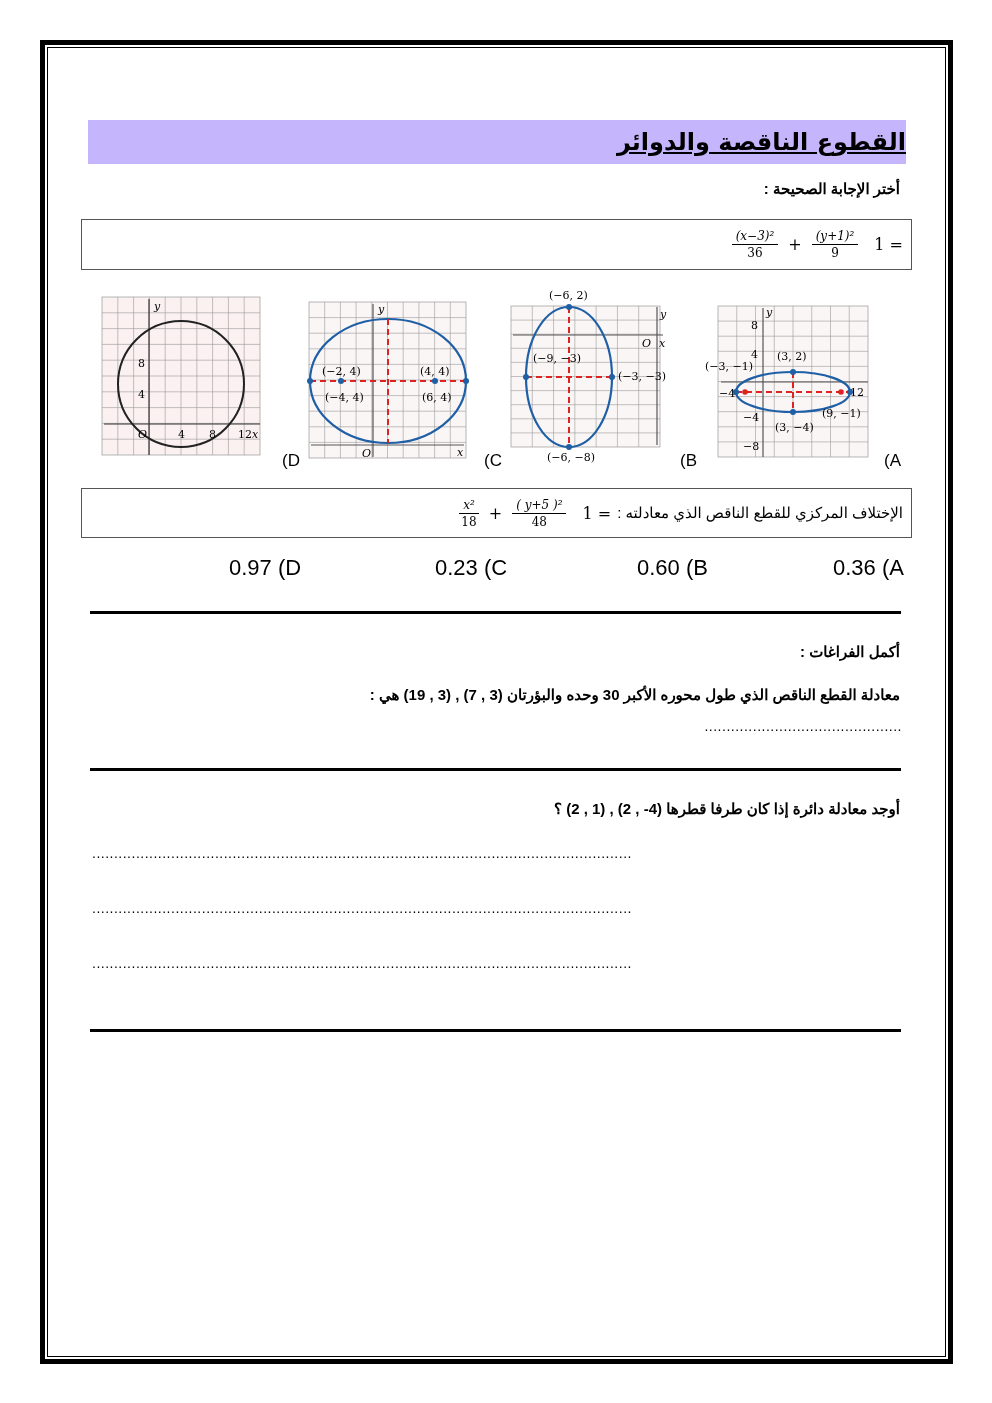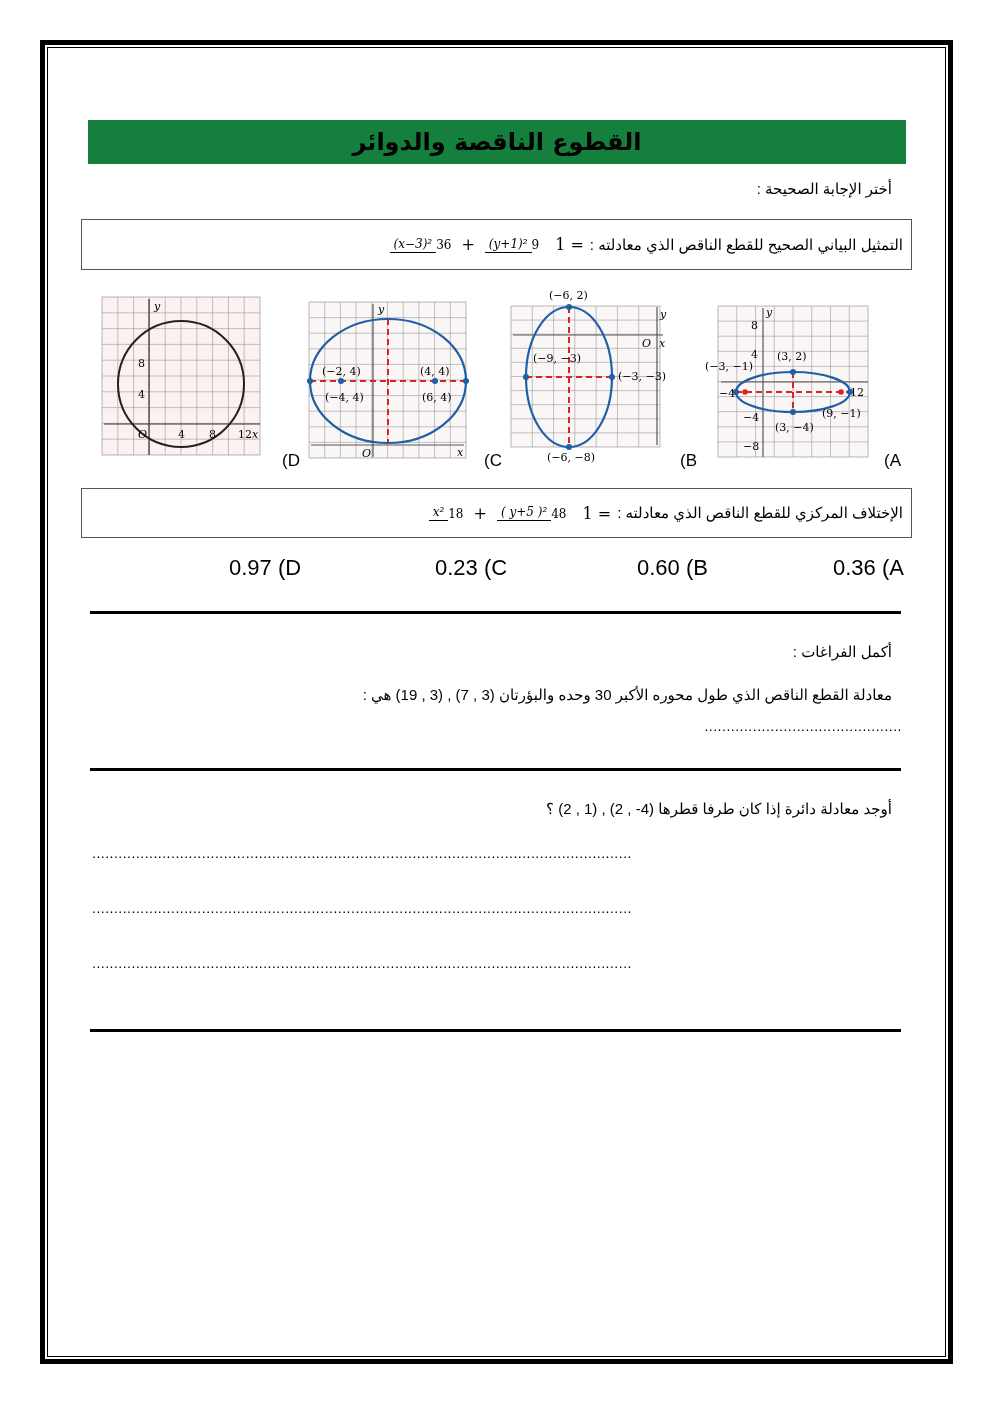--- a/index.html
+++ b/index.html
@@ -3,29 +3,29 @@
 <meta charset="utf-8">
 <style>
   html, body { margin: 0; padding: 0; background: #ffffff; }
   body { width: 992px; height: 1403px; position: relative; overflow: hidden;
          font-family: "DejaVu Sans", "Liberation Sans", sans-serif; color: #000; }
   .frame-outer { position: absolute; left: 40px; top: 40px; width: 913px; height: 1324px;
                  border: 5px solid #000; box-sizing: border-box; }
   .frame-inner { position: absolute; left: 47px; top: 47px; width: 899px; height: 1310px;
                  border: 1px solid #000; box-sizing: border-box; }
   .title-bar { position: absolute; left: 88px; top: 120px; width: 818px; height: 44px;
-               background: #15803d; display: flex; align-items: center; justify-content: center; }
+               background: #c4b5fd; display: flex; align-items: center; justify-content: flex-end; text-decoration: underline; }
   .title-bar span { font-size: 24px; font-weight: bold; direction: rtl; font-family: "DejaVu Sans", sans-serif; }
-  .rtl { direction: rtl; text-align: center; position: absolute; right: 100px; }
+  .rtl { direction: rtl; text-align: center; position: absolute; right: 92px; font-weight: bold; }
   .txt { font-size: 15px; font-family: "Liberation Sans", sans-serif; }
   .qbox { position: absolute; left: 81px; width: 831px; border: 1px solid #555; box-sizing: border-box;
           display: flex; align-items: center; justify-content: flex-end; padding-right: 8px; }
   .qbox .inner { direction: rtl; display: flex; align-items: center; gap: 6px; font-size: 15px;
                  font-family: "Liberation Sans", sans-serif; }
-  .frac { display: inline-flex; flex-direction: row; align-items: center;
+  .frac { display: inline-flex; flex-direction: column; align-items: center;
           font-family: "DejaVu Serif", serif; font-size: 12px; direction: ltr; vertical-align: middle; }
   .frac .num { border-bottom: 1px solid #000; padding: 0 4px 1px; font-style: italic; }
   .frac .den { padding-top: 1px; }
   .math { font-family: "DejaVu Serif", serif; font-size: 16px; direction: ltr; }
   .eqn { direction: ltr; display: inline-flex; align-items: center; gap: 10px; }
   .graph { position: absolute; }
   .opt-label { position: absolute; font-size: 17px; font-family: "Liberation Sans", sans-serif; }
   .answers { position: absolute; top: 555px; font-size: 22px; font-family: "Liberation Sans", sans-serif; }
   .rule { position: absolute; left: 90px; width: 811px; height: 3px; background: #000; }
   .dots { position: absolute; font-size: 14px; letter-spacing: 0.5px; color: #000; overflow: hidden;
@@ -39,21 +39,20 @@
 <div class="frame-inner"></div>
 
 <div class="title-bar">
   <span>القطوع الناقصة والدوائر</span>
 </div>
 
 <div class="rtl txt" style="top:180px;">أختر الإجابة الصحيحة :</div>
 
 <div class="qbox" style="top:219px;height:51px;">
   <div class="inner">
-    <span>التمثيل البياني الصحيح للقطع الناقص الذي معادلته :</span>
     <span class="eqn">
       <span class="frac">
         <span class="num">(x−3)²</span>
         <span class="den">36</span>
       </span>
       <span class="math">+</span>
       <span class="frac">
         <span class="num">(y+1)²</span>
         <span class="den">9</span>
       </span>

